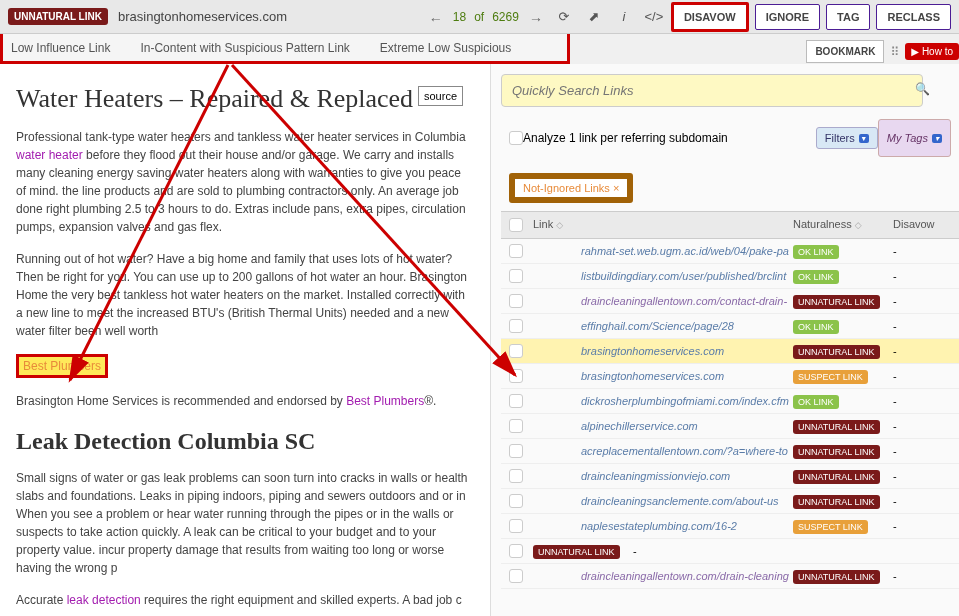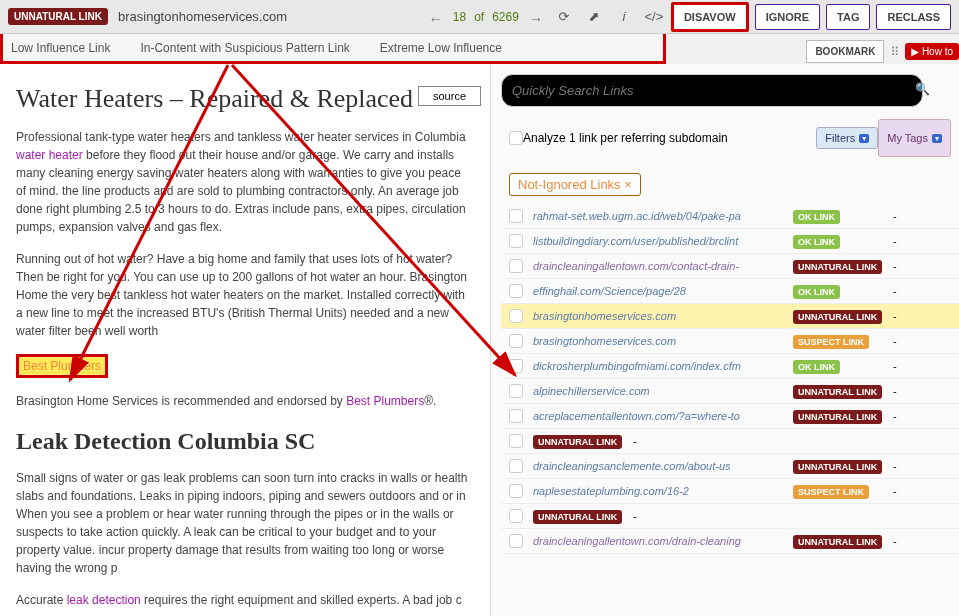--- a/index.html
+++ b/index.html
@@ -6,51 +6,51 @@
 body { font-family: Arial, sans-serif; font-size: 12px; background: #f0f0f0; width: 959px; height: 616px; overflow: hidden; position: relative; }
 .topbar { background: #e8e8e8; border-bottom: 1px solid #ccc; padding: 5px 8px; display: flex; align-items: center; gap: 6px; height: 34px; }
 .unnatural-badge { background: #7a1a1a; color: #fff; padding: 3px 6px; font-size: 10px; font-weight: bold; border-radius: 3px; }
 .domain-text { font-size: 13px; color: #444; margin-left: 4px; flex: 0 0 auto; }
 .nav-group { margin-left: auto; display: flex; align-items: center; gap: 8px; }
 .nav-arrow { width: 18px; height: 18px; cursor: pointer; display: flex; align-items: center; justify-content: center; color: #666; font-size: 14px; }
 .nav-text { font-size: 12px; color: #4d7c0f; }
 .icon-btn { width: 22px; height: 22px; cursor: pointer; display: flex; align-items: center; justify-content: center; color: #555; font-size: 13px; }
 .action-btn { background: #fff; border: 1px solid #4c1d95; padding: 6px 10px; font-size: 11px; font-weight: bold; color: #444; cursor: pointer; border-radius: 2px; }
 .action-btn.highlighted { border: 3px solid #c00; }
-.secondbar { background: #f5f5f5; padding: 6px 8px; display: flex; align-items: center; gap: 30px; height: 30px; border: 3px solid #c00; border-top: none; width: 666px; }
+.secondbar { background: #f5f5f5; padding: 6px 8px; display: flex; align-items: center; gap: 30px; height: 30px; border: 3px solid #c00; border-top: none; width: 570px; }
 .secondbar span { font-size: 12px; color: #555; }
 .tool-row { position: absolute; right: 0; top: 40px; display: flex; gap: 6px; align-items: center; }
 .bookmark-btn { background: #fff; border: 1px solid #bbb; padding: 5px 8px; font-size: 10px; font-weight: bold; color: #444; }
 .howto { background: #c00; color: #fff; padding: 3px 6px; font-size: 10px; border-radius: 3px; display: flex; align-items: center; gap: 3px; }
 .content { display: flex; height: calc(100% - 64px); }
 .left-pane { width: 490px; padding: 20px 16px; overflow: hidden; background: #fff; }
 .left-pane h1 { font-family: Georgia, serif; font-size: 26px; font-weight: normal; color: #333; margin-bottom: 14px; }
 .left-pane h2 { font-family: Georgia, serif; font-size: 24px; font-weight: bold; color: #333; margin: 18px 0 14px; }
 .left-pane p { font-size: 12px; color: #444; line-height: 1.5; margin-bottom: 14px; }
 .left-pane a { color: #a21caf; text-decoration: none; }
-.source-tag { position: absolute; left: 418px; top: 86px; border: 1px solid #888; padding: 3px 14px; font-size: 11px; background: #fff; }
+.source-tag { position: absolute; left: 418px; top: 86px; border: 1px solid #888; padding: 3px 5px; font-size: 11px; background: #fff; }
 .best-plumbers { background: #ffe95a; border: 3px solid #c00; padding: 2px 4px; display: inline-block; color: #e88b3a; margin-bottom: 14px; }
 .right-pane { flex: 1; background: #fafafa; border-left: 1px solid #ddd; padding: 10px 0 0 10px; overflow: hidden; }
-.search-box { width: 96%; padding: 8px 30px 8px 10px; border: 1px solid #ccc; border-radius: 12px; font-size: 13px; color: #888; font-style: italic; background: #000000; position: relative; }
+.search-box { width: 96%; padding: 8px 30px 8px 10px; border: 1px solid #ccc; border-radius: 4px; font-size: 13px; color: #888; font-style: italic; background: #fef9c3; position: relative; }
 .search-wrap { position: relative; width: 96%; }
 .search-icon { position: absolute; right: 10px; top: 8px; color: #888; }
 .analyze-row { display: flex; align-items: center; padding: 12px 8px; }
 .filter-btn { background: #d8e8f5; border: 1px solid #aac; padding: 4px 8px; font-size: 11px; border-radius: 3px; color: #336; cursor: pointer; display: flex; align-items: center; gap: 4px; }
-.tags-btn { background: #e8d8f0; border: 1px solid #caa; padding: 12px 8px; font-size: 11px; border-radius: 3px; color: #636; }
-.not-ignored { display: inline-block; border: 1px solid #a16207; color: #e88b3a; padding: 3px 8px; border-radius: 3px; font-size: 13px; margin: 4px 8px 8px; background: #fff; }
+.tags-btn { background: #e8d8f0; border: 1px solid #caa; padding: 12px 8px; font-size: 11px; border-radius: 3px; color: #636; font-style: italic; }
+.not-ignored { display: inline-block; border: 6px solid #a16207; color: #e88b3a; padding: 3px 8px; border-radius: 3px; font-size: 11px; margin: 4px 8px 8px; background: #fff; }
 .table-head { display: flex; background: #eaeaea; border-top: 1px solid #ccc; border-bottom: 1px solid #ccc; padding: 6px 8px; font-size: 11px; color: #555; }
 .col-chk { width: 24px; }
 .col-link { flex: 1; }
 .col-nat { width: 100px; }
 .col-dis { width: 58px; }
 .link-row { display: flex; align-items: center; padding: 5px 8px; border-bottom: 1px solid #eee; font-size: 11px; }
 .link-row.highlighted { background: #fff3b0; }
-.link-row a { color: #5a7ca8; font-style: italic; text-decoration: none; white-space: nowrap; overflow: hidden; text-overflow: ellipsis; display: block; }
+.link-row a { color: #5a7ca8; font-style: italic; text-decoration: none; white-space: nowrap; overflow: hidden; text-overflow: ellipsis; display: block; margin-left: 48px; }
 .link-row .col-link a.purple { color: #8a6aa8; }
-.badge { padding: 2px 5px; border-radius: 3px; font-size: 9px; font-weight: bold; color: #fff; white-space: nowrap; }
+.badge { padding: 2px 5px; border-radius: 3px; font-size: 9px; font-weight: normal; color: #fff; white-space: nowrap; }
 .badge.ok { background: #8bc34a; }
 .badge.unnatural { background: #7a1a1a; }
 .badge.suspect { background: #e8a03a; }
 .chk { width: 14px; height: 14px; border: 1px solid #ccc; border-radius: 3px; background: #fff; }
 .sort-icon { color: #aaa; font-size: 9px; }
 .arrow-svg { position: absolute; pointer-events: none; z-index: 100; }
 </style>
 </head>
 <body>
 
@@ -72,21 +72,21 @@
   </div>
   <button class="action-btn highlighted">DISAVOW</button>
   <button class="action-btn">IGNORE</button>
   <button class="action-btn">TAG</button>
   <button class="action-btn">RECLASS</button>
 </div>
 
 <div class="secondbar">
   <span>Low Influence Link</span>
   <span>In-Content with Suspicious Pattern Link</span>
-  <span>Extreme Low Influence</span>
+  <span>Extreme Low Suspicious</span>
 </div>
 
 <div class="tool-row">
   <button class="bookmark-btn">BOOKMARK</button>
   <span style="color:#888;">⠿</span>
   <span class="howto">▶ <span>How to</span></span>
 </div>
 
 <div class="source-tag">source</div>
 
@@ -121,20 +121,28 @@
       <span class="filter-btn">
           <span>Filters</span> 
           <span style="background:#36c;color:#fff;padding:0 3px;border-radius:2px;font-size:8px;">▾</span>
         </span>
       <span class="filter-btn tags-btn">
           <span>My Tags</span> 
           <span style="background:#36c;color:#fff;padding:0 3px;border-radius:2px;font-size:8px;">▾</span>
         </span>
     </div>
     <span class="not-ignored">Not-Ignored Links ×</span>
+    <div class="table-head">
+      <div class="col-chk">
+          <div class="chk"></div>
+        </div>
+      <div class="col-link"><span>Link</span> <span class="sort-icon">◇</span></div>
+      <div class="col-nat"><span>Naturalness</span> <span class="sort-icon">◇</span></div>
+      <div class="col-dis"><span>Disavow</span></div>
+    </div>
     <div id="links-body">
         <div class="link-row">
     <div class="col-chk">
             <div class="chk"></div>
           </div>
     <div class="col-link">
             <a class="">rahmat-set.web.ugm.ac.id/web/04/pake-pa</a>
           </div>
     <div class="col-nat"><span class="badge ok">OK LINK</span></div>
     <div class="col-dis">-</div>
@@ -215,20 +223,23 @@
           </div>
     <div class="col-link">
             <a class="">acreplacementallentown.com/?a=where-to</a>
           </div>
     <div class="col-nat"><span class="badge unnatural">UNNATURAL LINK</span></div>
     <div class="col-dis">-</div>
         </div>
         <div class="link-row">
     <div class="col-chk">
             <div class="chk"></div>
+          </div>
+    <div class="col-link">
+            <a class="">draincleaningmissionviejo.com</a>
           </div>
     <div class="col-nat"><span class="badge unnatural">UNNATURAL LINK</span></div>
     <div class="col-dis">-</div>
         </div>
         <div class="link-row">
     <div class="col-chk">
             <div class="chk"></div>
           </div>
     <div class="col-link">
             <a class="">draincleaningsanclemente.com/about-us</a>

